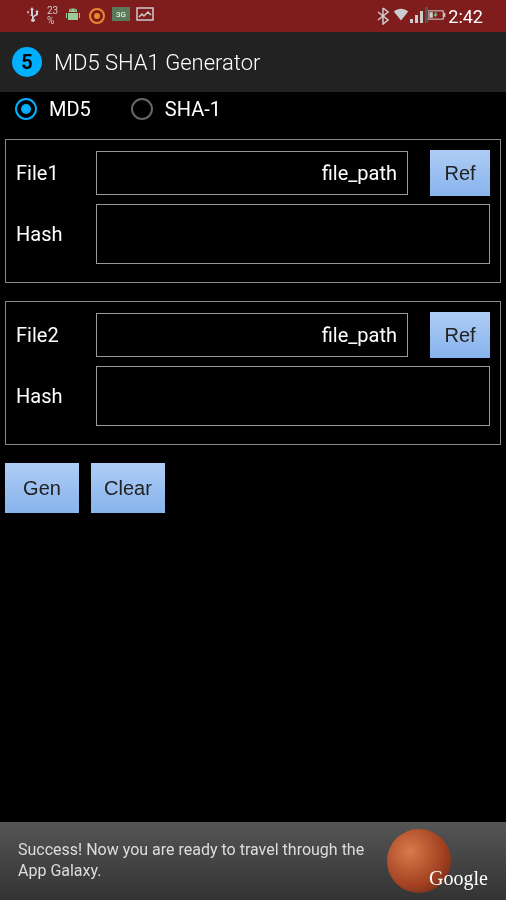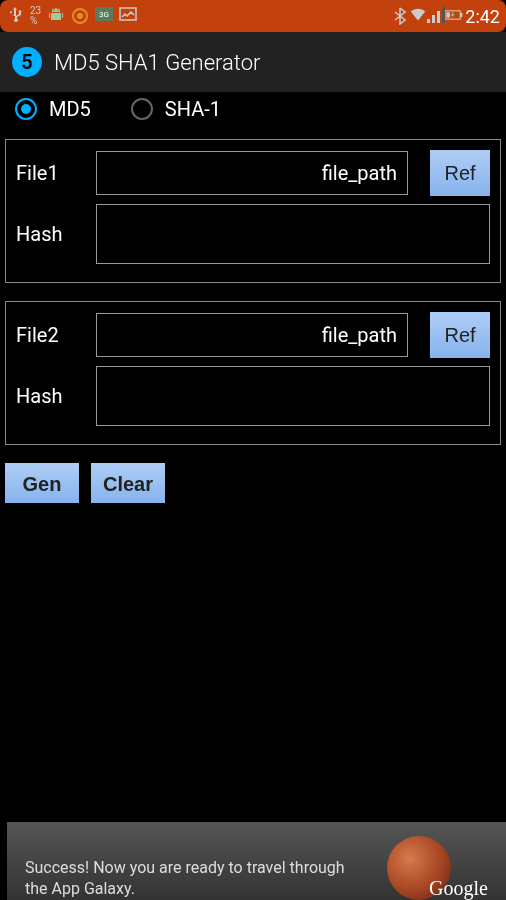--- a/index.html
+++ b/index.html
@@ -11,28 +11,27 @@
       width: 506px;
       height: 900px;
       background: #000;
       font-family: Roboto, Arial, sans-serif;
       color: #fff;
       overflow: hidden;
       position: relative;
     }
     .status-bar {
       height: 32px;
-      background: #c2410c;
+      background: #7f1d1d;
       display: flex;
       align-items: center;
       justify-content: space-between;
-      padding: 0 6px;
+      padding: 0 23px;
       font-size: 14px;
       color: #ccc;
-      border-radius: 8px;
     }
     .status-left {
       display: flex;
       align-items: center;
       gap: 6px;
     }
     .status-right {
       display: flex;
       align-items: center;
       gap: 0;
@@ -155,32 +154,31 @@
       background: #000;
       border: 1px solid #999;
     }
     .action-row {
       display: flex;
       gap: 12px;
       margin-top: 4px;
     }
     .action-row .btn {
       min-width: 74px;
-      height: 40px;
-      font-weight: bold;
+      height: 50px;
     }
     .ad-banner {
       position: absolute;
       bottom: 0;
-      left: 7px;
+      left: 0;
       right: 0;
       height: 78px;
       background: linear-gradient(to bottom, #555, #333);
       display: flex;
-      align-items: flex-end;
+      align-items: center;
       padding: 0 18px;
       gap: 18px;
     }
     .ad-text {
       color: #ddd;
       font-size: 16px;
       line-height: 1.3;
       flex: 1;
     }
     .ad-image {

